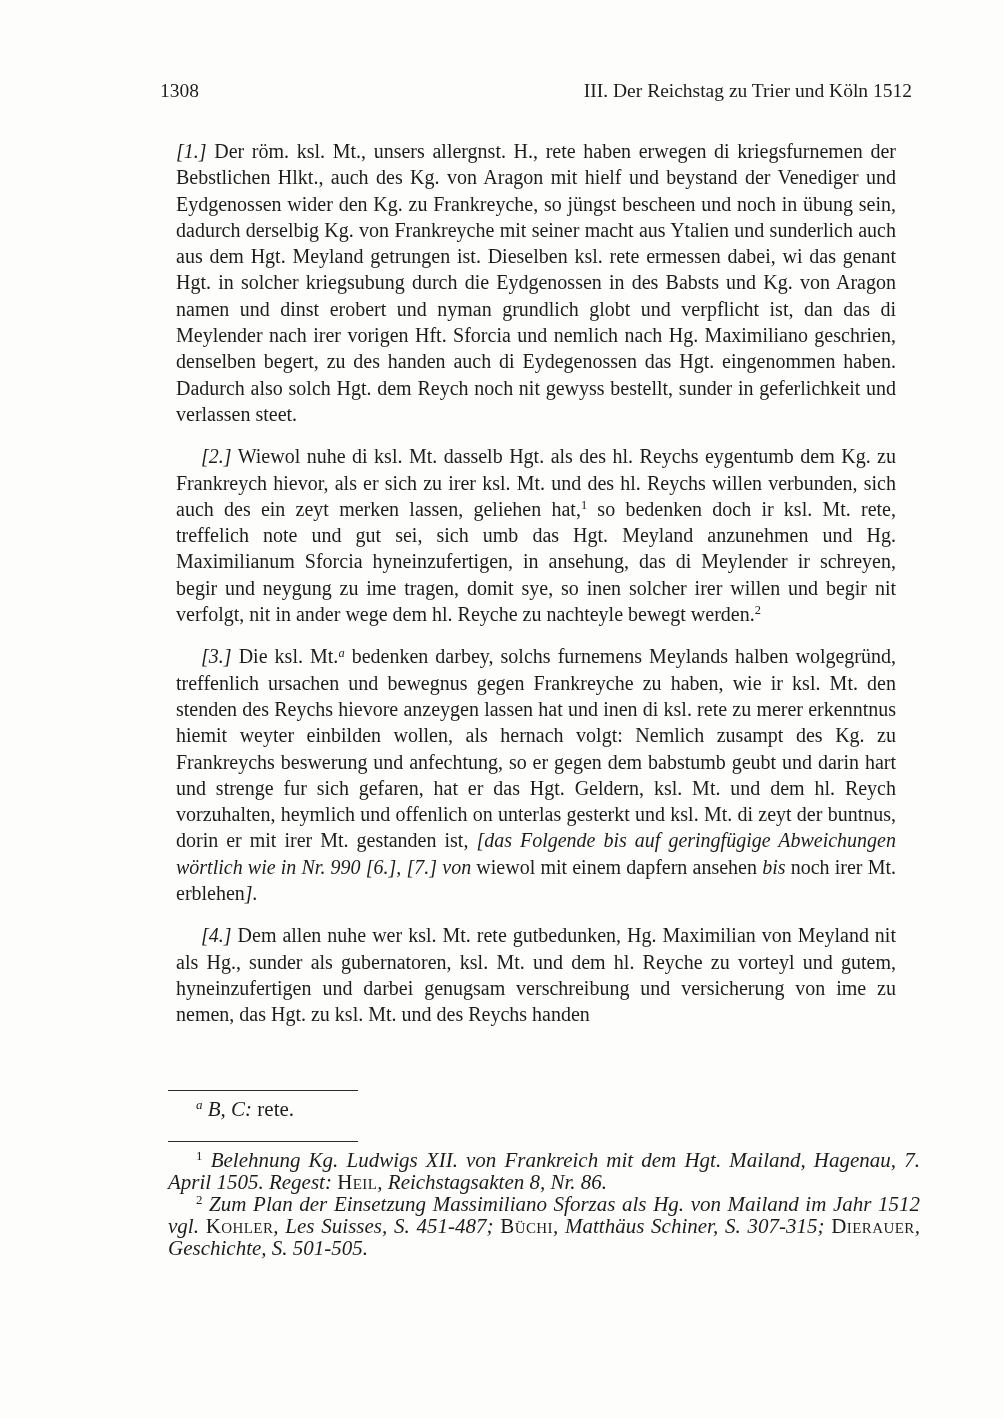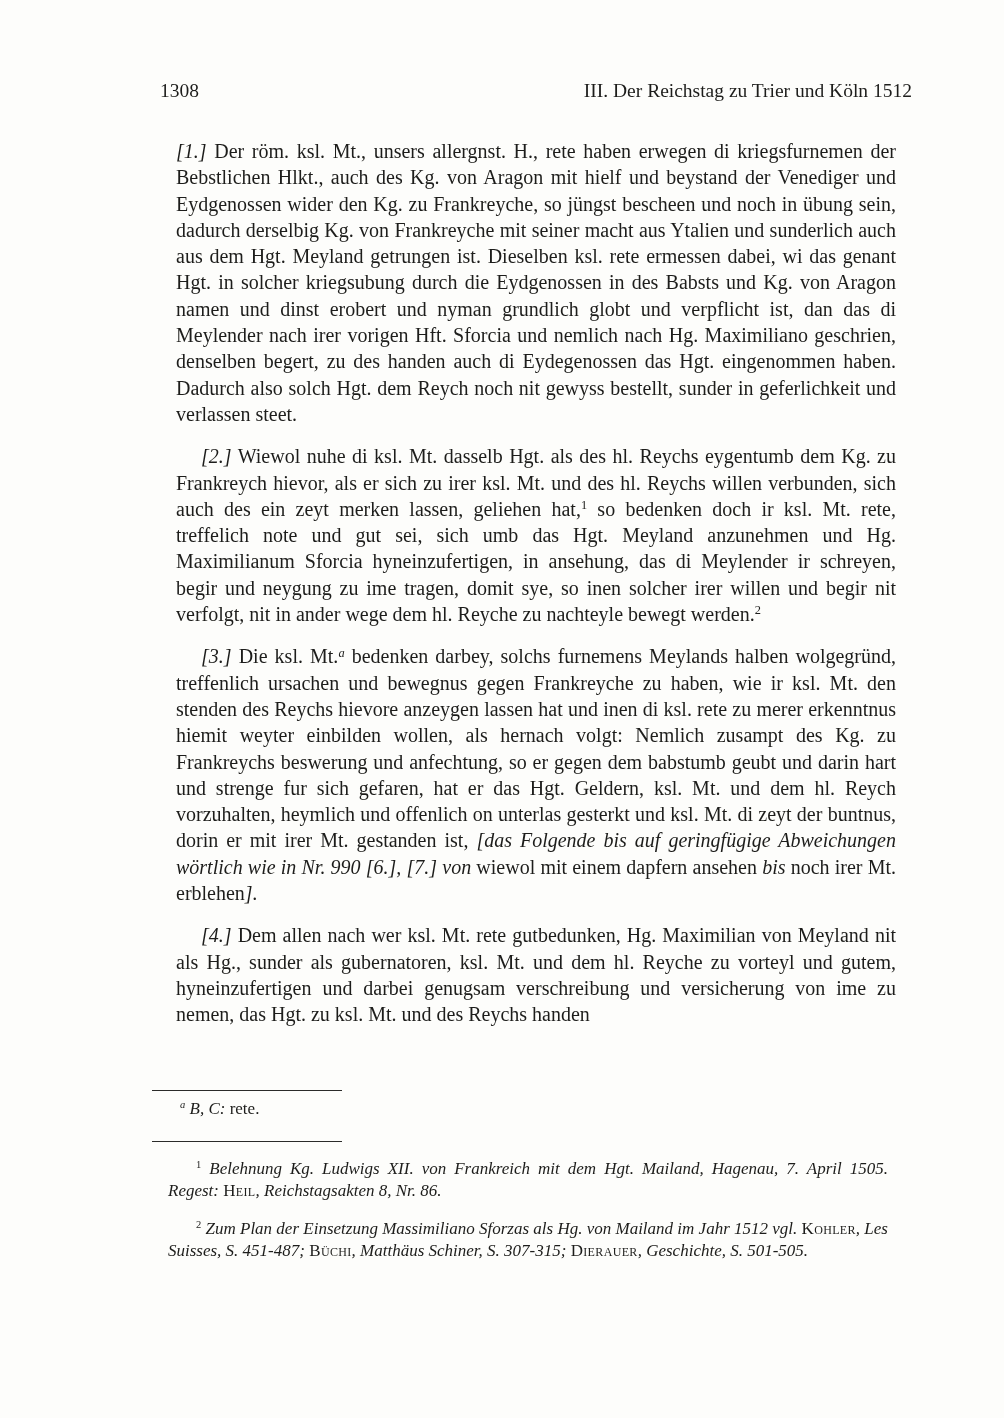--- a/index.html
+++ b/index.html
@@ -64,58 +64,58 @@
     font-size: 0.62em;
     position: relative;
     top: -0.55em;
     line-height: 0;
     font-style: italic;
   }
   
   .apparatus {
     position: absolute;
     top: 1090px;
-    left: 152px;
+    left: 168px;
     width: 752px;
-    font-size: 17px;
+    font-size: 21px;
     line-height: 22px;
   }
   .fn-rule {
     border: none;
     border-top: 1.3px solid #2b2b29;
     width: 190px;
     margin: 0 0 7px 0;
   }
   .variant-note {
     text-indent: 28px;
     text-align: justify;
     margin: 0 0 21px 0;
   }
   .fn-list p {
-    margin: 16px;
+    margin: 0;
     padding: 0;
     text-indent: 28px;
     text-align: justify;
   }
 </style>
 </head>
 <body>
 
 <div class="page">
 
   <div class="header">
     <span class="page-num">1308</span>
     <span class="running-title">III. Der Reichstag zu Trier und Köln 1512</span>
   </div>
 
   <div class="body-text">
       <p><span class="seg-i">[1.]</span><span class="seg-n"> Der röm. ksl. Mt., unsers allergnst. H., rete haben erwegen di kriegsfurnemen der Bebstlichen Hlkt., auch des Kg. von Aragon mit hielf und beystand der Venediger und Eydgenossen wider den Kg. zu Frankreyche, so jüngst bescheen und noch in übung sein, dadurch derselbig Kg. von Frankreyche mit seiner macht aus Ytalien und sunderlich auch aus dem Hgt. Meyland getrungen ist. Dieselben ksl. rete ermessen dabei, wi das genant Hgt. in solcher kriegsubung durch die Eydgenossen in des Babsts und Kg. von Aragon namen und dinst erobert und nyman grundlich globt und verpflicht ist, dan das di Meylender nach irer vorigen Hft. Sforcia und nemlich nach Hg. Maximiliano geschrien, denselben begert, zu des handen auch di Eydegenossen das Hgt. eingenommen haben. Dadurch also solch Hgt. dem Reych noch nit gewyss bestellt, sunder in geferlichkeit und verlassen steet.</span></p>
       <p><span class="seg-i">[2.]</span><span class="seg-n"> Wiewol nuhe di ksl. Mt. dasselb Hgt. als des hl. Reychs eygentumb dem Kg. zu Frankreych hievor, als er sich zu irer ksl. Mt. und des hl. Reychs willen verbunden, sich auch des ein zeyt merken lassen, geliehen hat,</span><span class="seg-sup">1</span><span class="seg-n"> so bedenken doch ir ksl. Mt. rete, treffelich note und gut sei, sich umb das Hgt. Meyland anzunehmen und Hg. Maximilianum Sforcia hyneinzufertigen, in ansehung, das di Meylender ir schreyen, begir und neygung zu ime tragen, domit sye, so inen solcher irer willen und begir nit verfolgt, nit in ander wege dem hl. Reyche zu nachteyle bewegt werden.</span><span class="seg-sup">2</span></p>
       <p><span class="seg-i">[3.]</span><span class="seg-n"> Die ksl. Mt.</span><span class="seg-supi">a</span><span class="seg-n"> bedenken darbey, solchs furnemens Meylands halben wolgegründ, treffenlich ursachen und bewegnus gegen Frankreyche zu haben, wie ir ksl. Mt. den stenden des Reychs hievore anzeygen lassen hat und inen di ksl. rete zu merer erkenntnus hiemit weyter einbilden wollen, als hernach volgt: Nemlich zusampt des Kg. zu Frankreychs beswerung und anfechtung, so er gegen dem babstumb geubt und darin hart und strenge fur sich gefaren, hat er das Hgt. Geldern, ksl. Mt. und dem hl. Reych vorzuhalten, heymlich und offenlich on unterlas gesterkt und ksl. Mt. di zeyt der buntnus, dorin er mit irer Mt. gestanden ist, </span><span class="seg-i">[das Folgende bis auf geringfügige Abweichungen wörtlich wie in Nr. 990 [6.], [7.] von </span><span class="seg-n">wiewol mit einem dapfern ansehen </span><span class="seg-i">bis </span><span class="seg-n">noch irer Mt. erblehen</span><span class="seg-i">].</span></p>
-      <p><span class="seg-i">[4.]</span><span class="seg-n"> Dem allen nach wer ksl. Mt. rete gutbedunken, Hg. Maximilian von Meyland nit als Hg., sunder als gubernatoren, ksl. Mt. und dem hl. Reyche zu vorteyl und gutem, hyneinzufertigen und darbei genugsam verschreibung und versicherung von ime zu nemen, das Hgt. zu ksl. Mt. und des Reychs handen</span></p>
+      <p><span class="seg-i">[4.]</span><span class="seg-n"> Dem allen nuhe wer ksl. Mt. rete gutbedunken, Hg. Maximilian von Meyland nit als Hg., sunder als gubernatoren, ksl. Mt. und dem hl. Reyche zu vorteyl und gutem, hyneinzufertigen und darbei genugsam verschreibung und versicherung von ime zu nemen, das Hgt. zu ksl. Mt. und des Reychs handen</span></p>
     </div>
 
   <div class="apparatus">
     <hr class="fn-rule">
     <div class="variant-note"><span class="seg-supi">a</span><span class="seg-i"> B, C:</span><span class="seg-n"> rete.</span></div>
     <hr class="fn-rule">
     <div class="fn-list">
         <p><span class="seg-sup">1</span><span class="seg-i"> Belehnung Kg. Ludwigs XII. von Frankreich mit dem Hgt. Mailand, Hagenau, 7. April 1505. Regest: </span><span class="seg-sc">Heil</span><span class="seg-i">, Reichstagsakten 8, Nr. 86.</span></p>
         <p><span class="seg-sup">2</span><span class="seg-i"> Zum Plan der Einsetzung Massimiliano Sforzas als Hg. von Mailand im Jahr 1512 vgl. </span><span class="seg-sc">Kohler</span><span class="seg-i">, Les Suisses, S. 451-487; </span><span class="seg-sc">Büchi</span><span class="seg-i">, Matthäus Schiner, S. 307-315; </span><span class="seg-sc">Dierauer</span><span class="seg-i">, Geschichte, S. 501-505.</span></p>
       </div>

